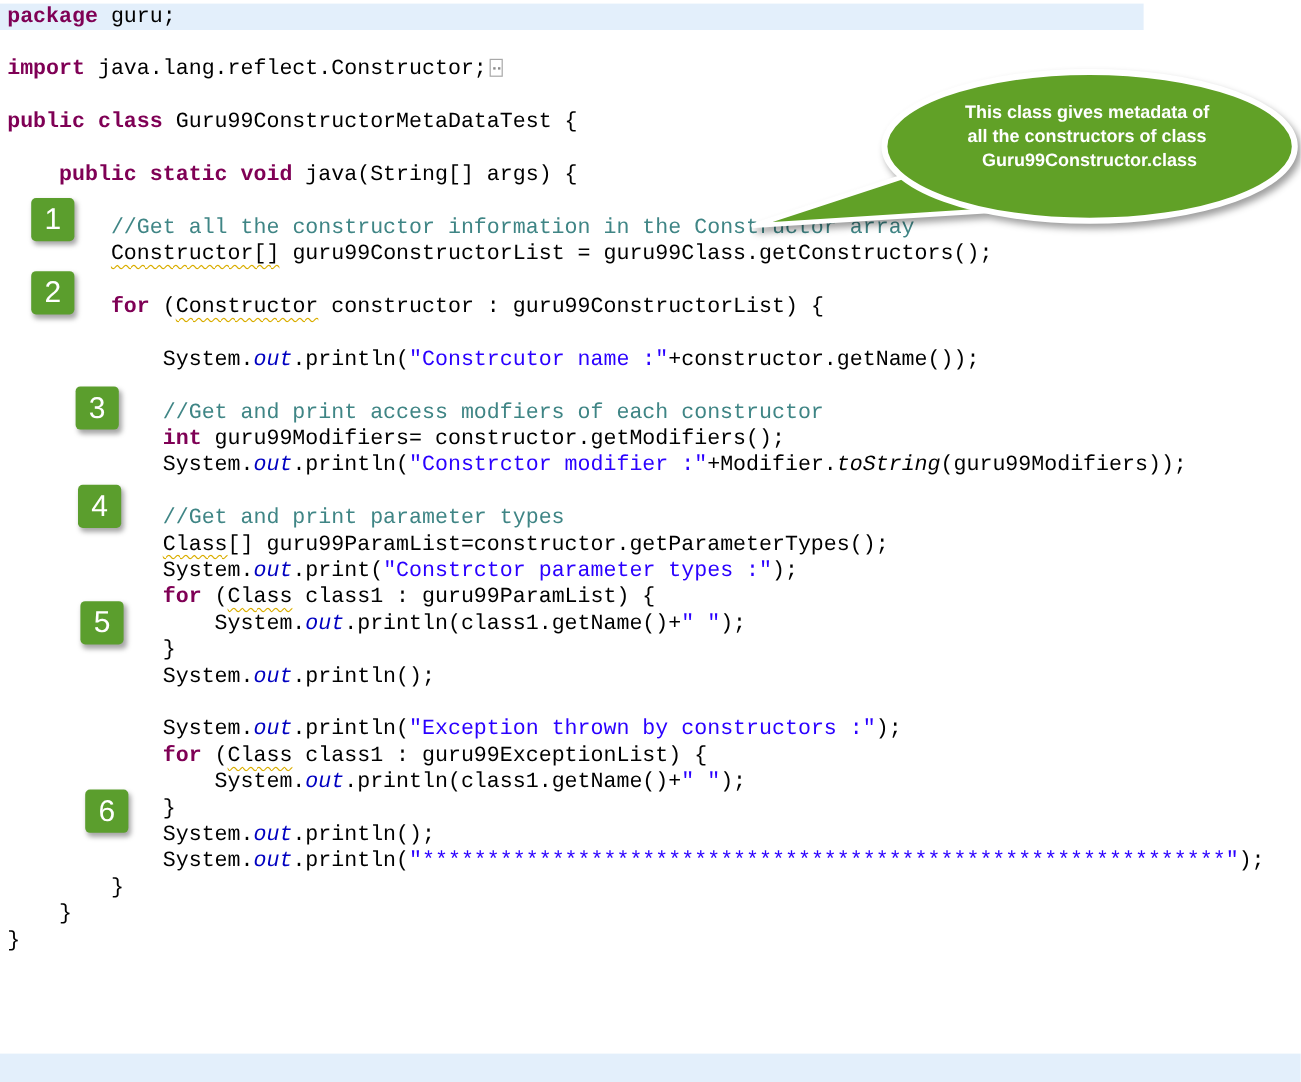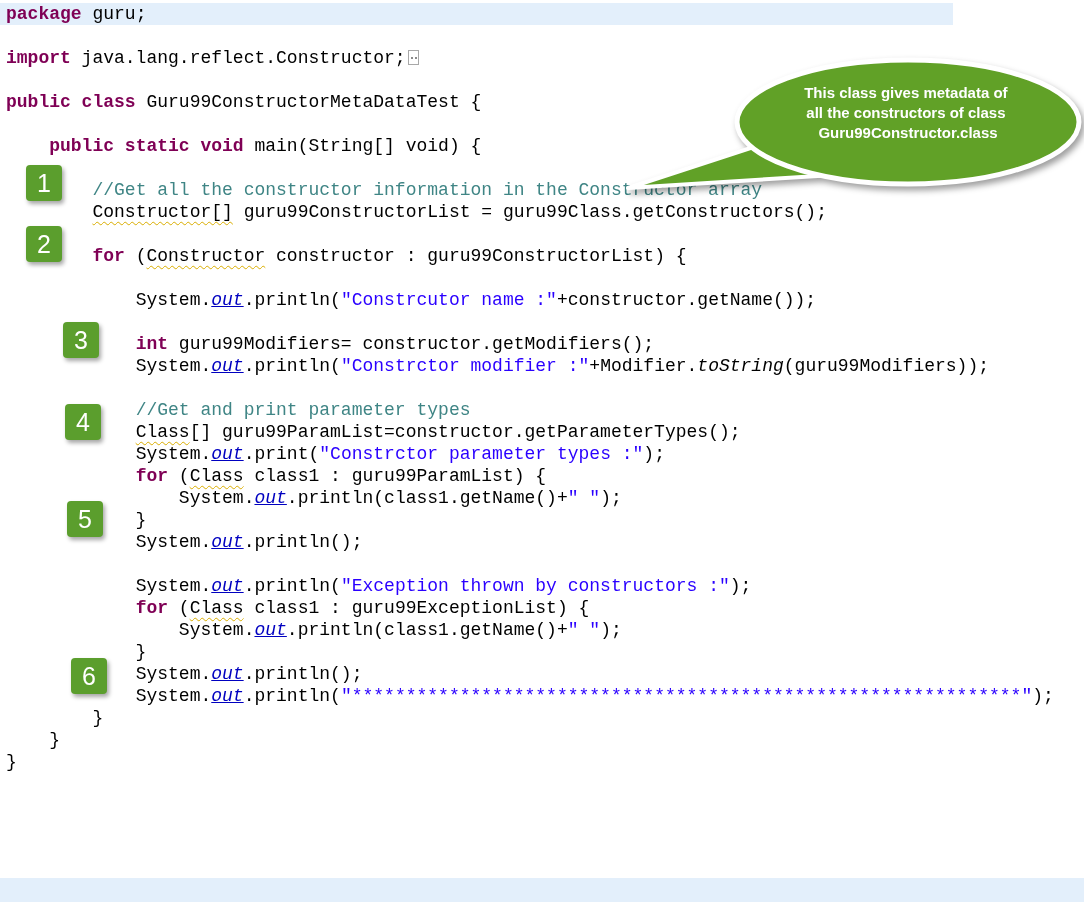--- a/index.html
+++ b/index.html
@@ -17,21 +17,21 @@
     position:absolute;left:0;top:0;width:953px;height:902px;
     font-family:"Liberation Mono",monospace;font-size:18px;line-height:22px;
     padding-top:3px;
   }
   .line{height:22px;padding-left:6px;white-space:pre;}
   .line.hl{background:var(--hl);}
   .t-p{color:var(--plain);}
   .t-k{color:var(--keyword);font-weight:bold;}
   .t-c{color:var(--comment);}
   .t-s{color:var(--string);}
-  .t-o{color:var(--staticf);font-style:italic;text-decoration:underline;}
+  .t-o{color:var(--staticf);font-style:italic;}
   .t-m{color:var(--plain);font-style:italic;}
   .sq{
     text-decoration-line:underline;text-decoration-style:wavy;
     text-decoration-color:var(--squiggle);text-decoration-thickness:1px;
     text-underline-offset:4px;text-decoration-skip-ink:none;
   }
   .t-x{
     display:inline-block;width:11px;height:15px;border:1px solid #a8a8a8;
     vertical-align:-2px;position:relative;margin-left:2px;
   }
@@ -64,29 +64,30 @@
 </head>
 <body>
 
 <div class="code" id="code-editor">
     <div class="line hl"><span class="t-k">package</span><span class="t-p"> guru;</span></div>
     <div class="line"></div>
     <div class="line"><span class="t-k">import</span><span class="t-p"> java.lang.reflect.Constructor;</span><span class="t-x"></span></div>
     <div class="line"></div>
     <div class="line"><span class="t-k">public class</span><span class="t-p"> Guru99ConstructorMetaDataTest {</span></div>
     <div class="line"></div>
-    <div class="line"><span class="t-p">    </span><span class="t-k">public static void</span><span class="t-p"> main(String[] void) {</span></div>
+    <div class="line"><span class="t-p">    </span><span class="t-k">public static void</span><span class="t-p"> java(String[] args) {</span></div>
     <div class="line"></div>
     <div class="line"><span class="t-p">        </span><span class="t-c">//Get all the constructor information in the Constructor array</span></div>
     <div class="line"><span class="t-p">        </span><span class="t-p sq">Constructor[]</span><span class="t-p"> guru99ConstructorList = guru99Class.getConstructors();</span></div>
     <div class="line"></div>
     <div class="line"><span class="t-p">        </span><span class="t-k">for</span><span class="t-p"> (</span><span class="t-p sq">Constructor</span><span class="t-p"> constructor : guru99ConstructorList) {</span></div>
     <div class="line"><span class="t-p">            </span></div>
     <div class="line"><span class="t-p">            </span><span class="t-p">System.</span><span class="t-o">out</span><span class="t-p">.println(</span><span class="t-s">"Constrcutor name :"</span><span class="t-p">+constructor.getName());</span></div>
     <div class="line"></div>
+    <div class="line"><span class="t-p">            </span><span class="t-c">//Get and print access modfiers of each constructor</span></div>
     <div class="line"><span class="t-p">            </span><span class="t-k">int</span><span class="t-p"> guru99Modifiers= constructor.getModifiers();</span></div>
     <div class="line"><span class="t-p">            </span><span class="t-p">System.</span><span class="t-o">out</span><span class="t-p">.println(</span><span class="t-s">"Constrctor modifier :"</span><span class="t-p">+Modifier.</span><span class="t-m">toString</span><span class="t-p">(guru99Modifiers));</span></div>
     <div class="line"></div>
     <div class="line"><span class="t-p">            </span><span class="t-c">//Get and print parameter types</span></div>
     <div class="line"><span class="t-p">            </span><span class="t-p sq">Class</span><span class="t-p">[] guru99ParamList=constructor.getParameterTypes();</span></div>
     <div class="line"><span class="t-p">            </span><span class="t-p">System.</span><span class="t-o">out</span><span class="t-p">.print(</span><span class="t-s">"Constrctor parameter types :"</span><span class="t-p">);</span></div>
     <div class="line"><span class="t-p">            </span><span class="t-k">for</span><span class="t-p"> (</span><span class="t-p sq">Class</span><span class="t-p"> class1 : guru99ParamList) {</span></div>
     <div class="line"><span class="t-p">                </span><span class="t-p">System.</span><span class="t-o">out</span><span class="t-p">.println(class1.getName()+</span><span class="t-s">" "</span><span class="t-p">);</span></div>
     <div class="line"><span class="t-p">            }</span></div>
     <div class="line"><span class="t-p">            </span><span class="t-p">System.</span><span class="t-o">out</span><span class="t-p">.println();</span></div>

